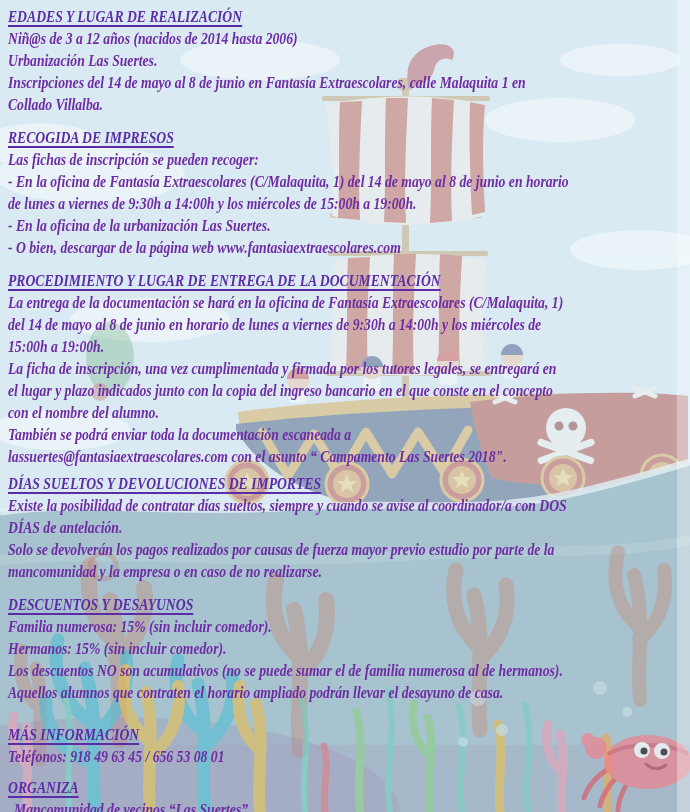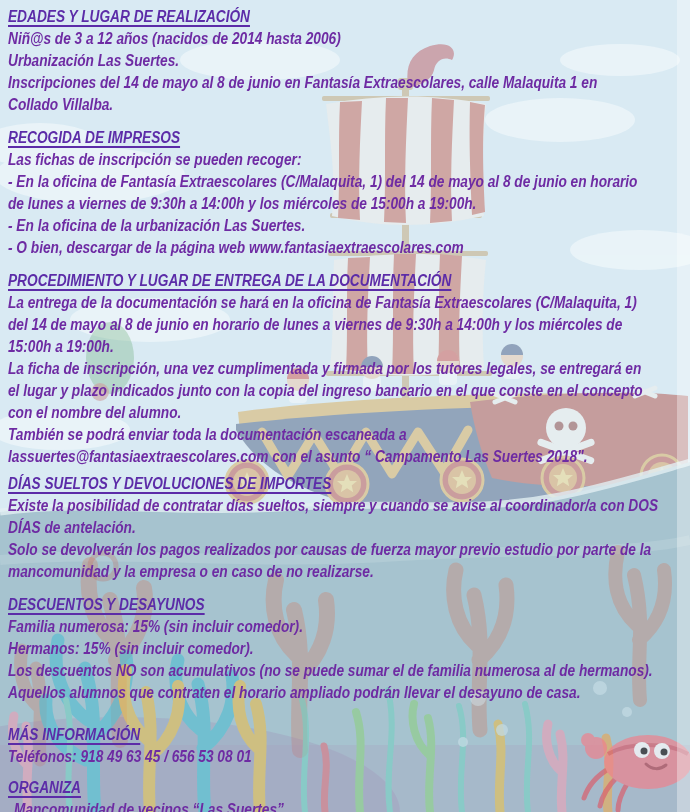--- a/index.html
+++ b/index.html
@@ -1,17 +1,17 @@
 <!DOCTYPE html>
 <html><head>
 <meta charset="utf-8">
 <style>
   html,body{margin:0;padding:0;background:#fff}
   .page{position:relative;width:690px;height:812px;overflow:hidden;background:#fef9c3;
-        font-family:Liberation Sans, sans-serif}
+        font-family:Liberation Serif, serif}
   .bg{position:absolute;left:0;top:0;width:690px;height:812px}
   .content{position:absolute;left:8px;top:6px;width:800px;
            transform:scaleX(.855);transform-origin:0 0;
            color:#6e2ba3;font-weight:bold;font-style:italic}
   section{margin-top:11px}
   section:nth-of-type(1){margin-top:0}
   section:nth-of-type(4){margin-top:5px}
   section:nth-of-type(6){margin-top:20px}
   section:nth-of-type(7){margin-top:9px}
   .h{font-size:16px;line-height:22px;margin:0;color:#5c2ca8;width:fit-content;

